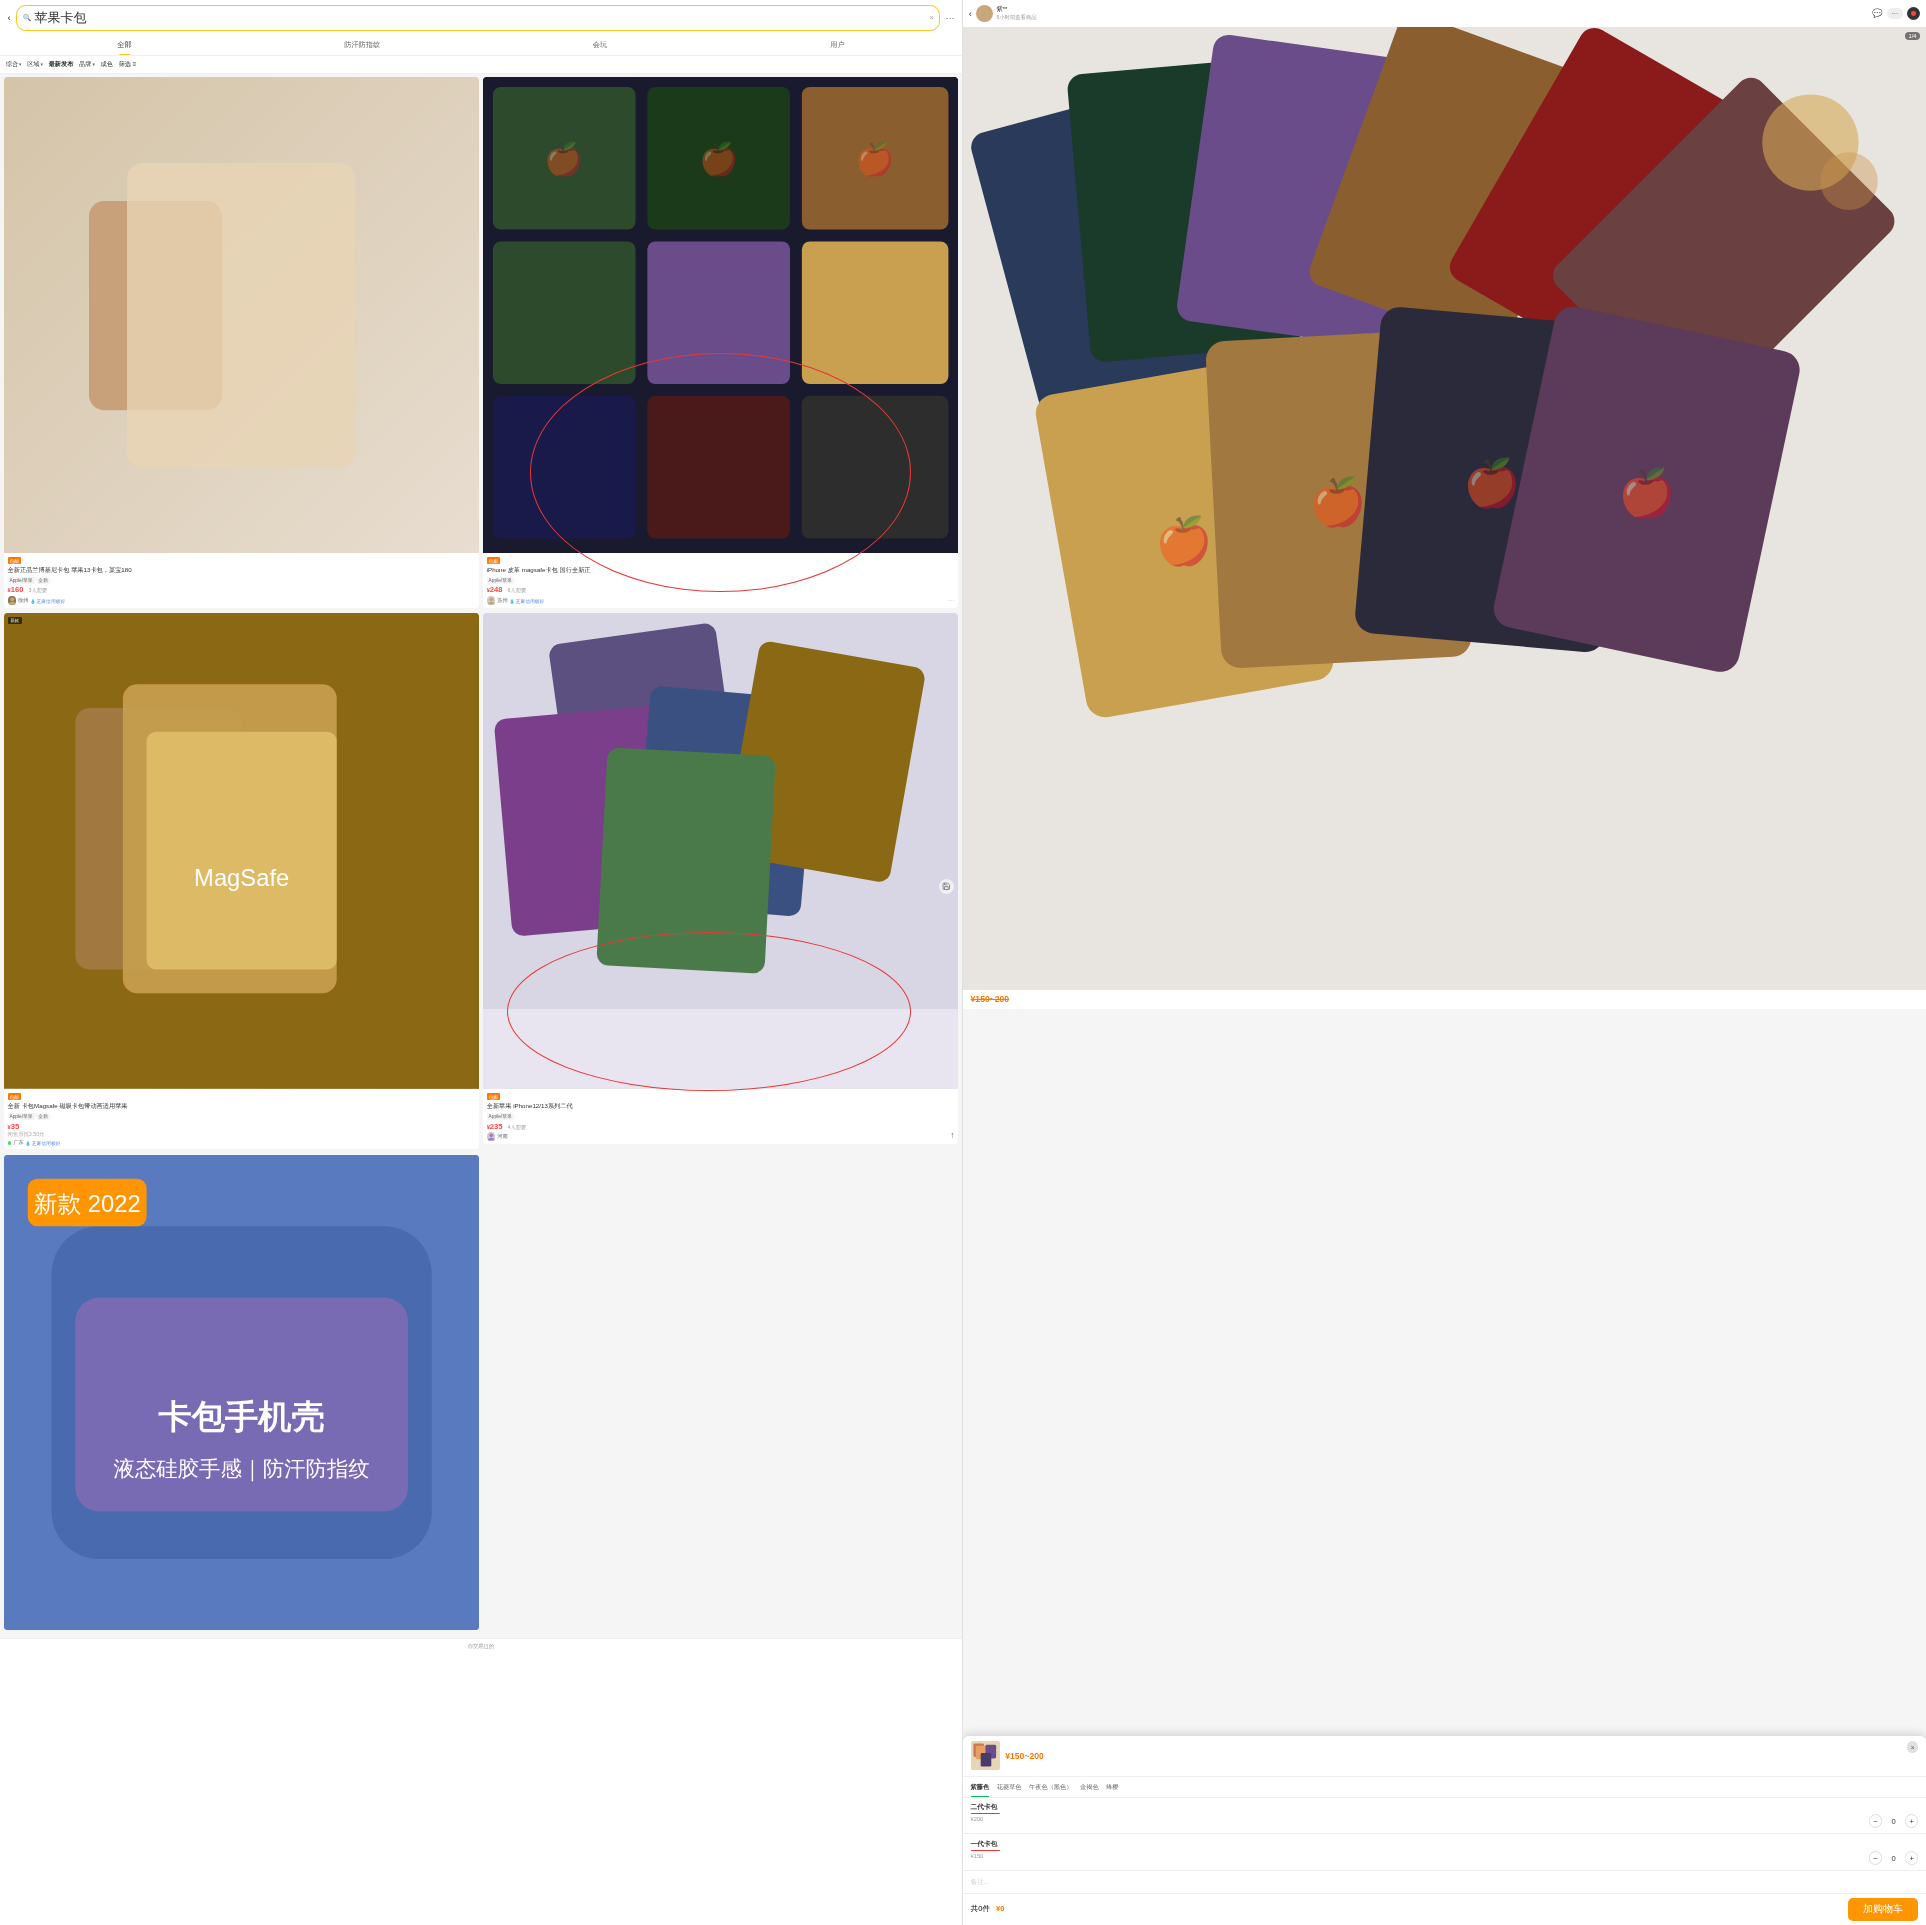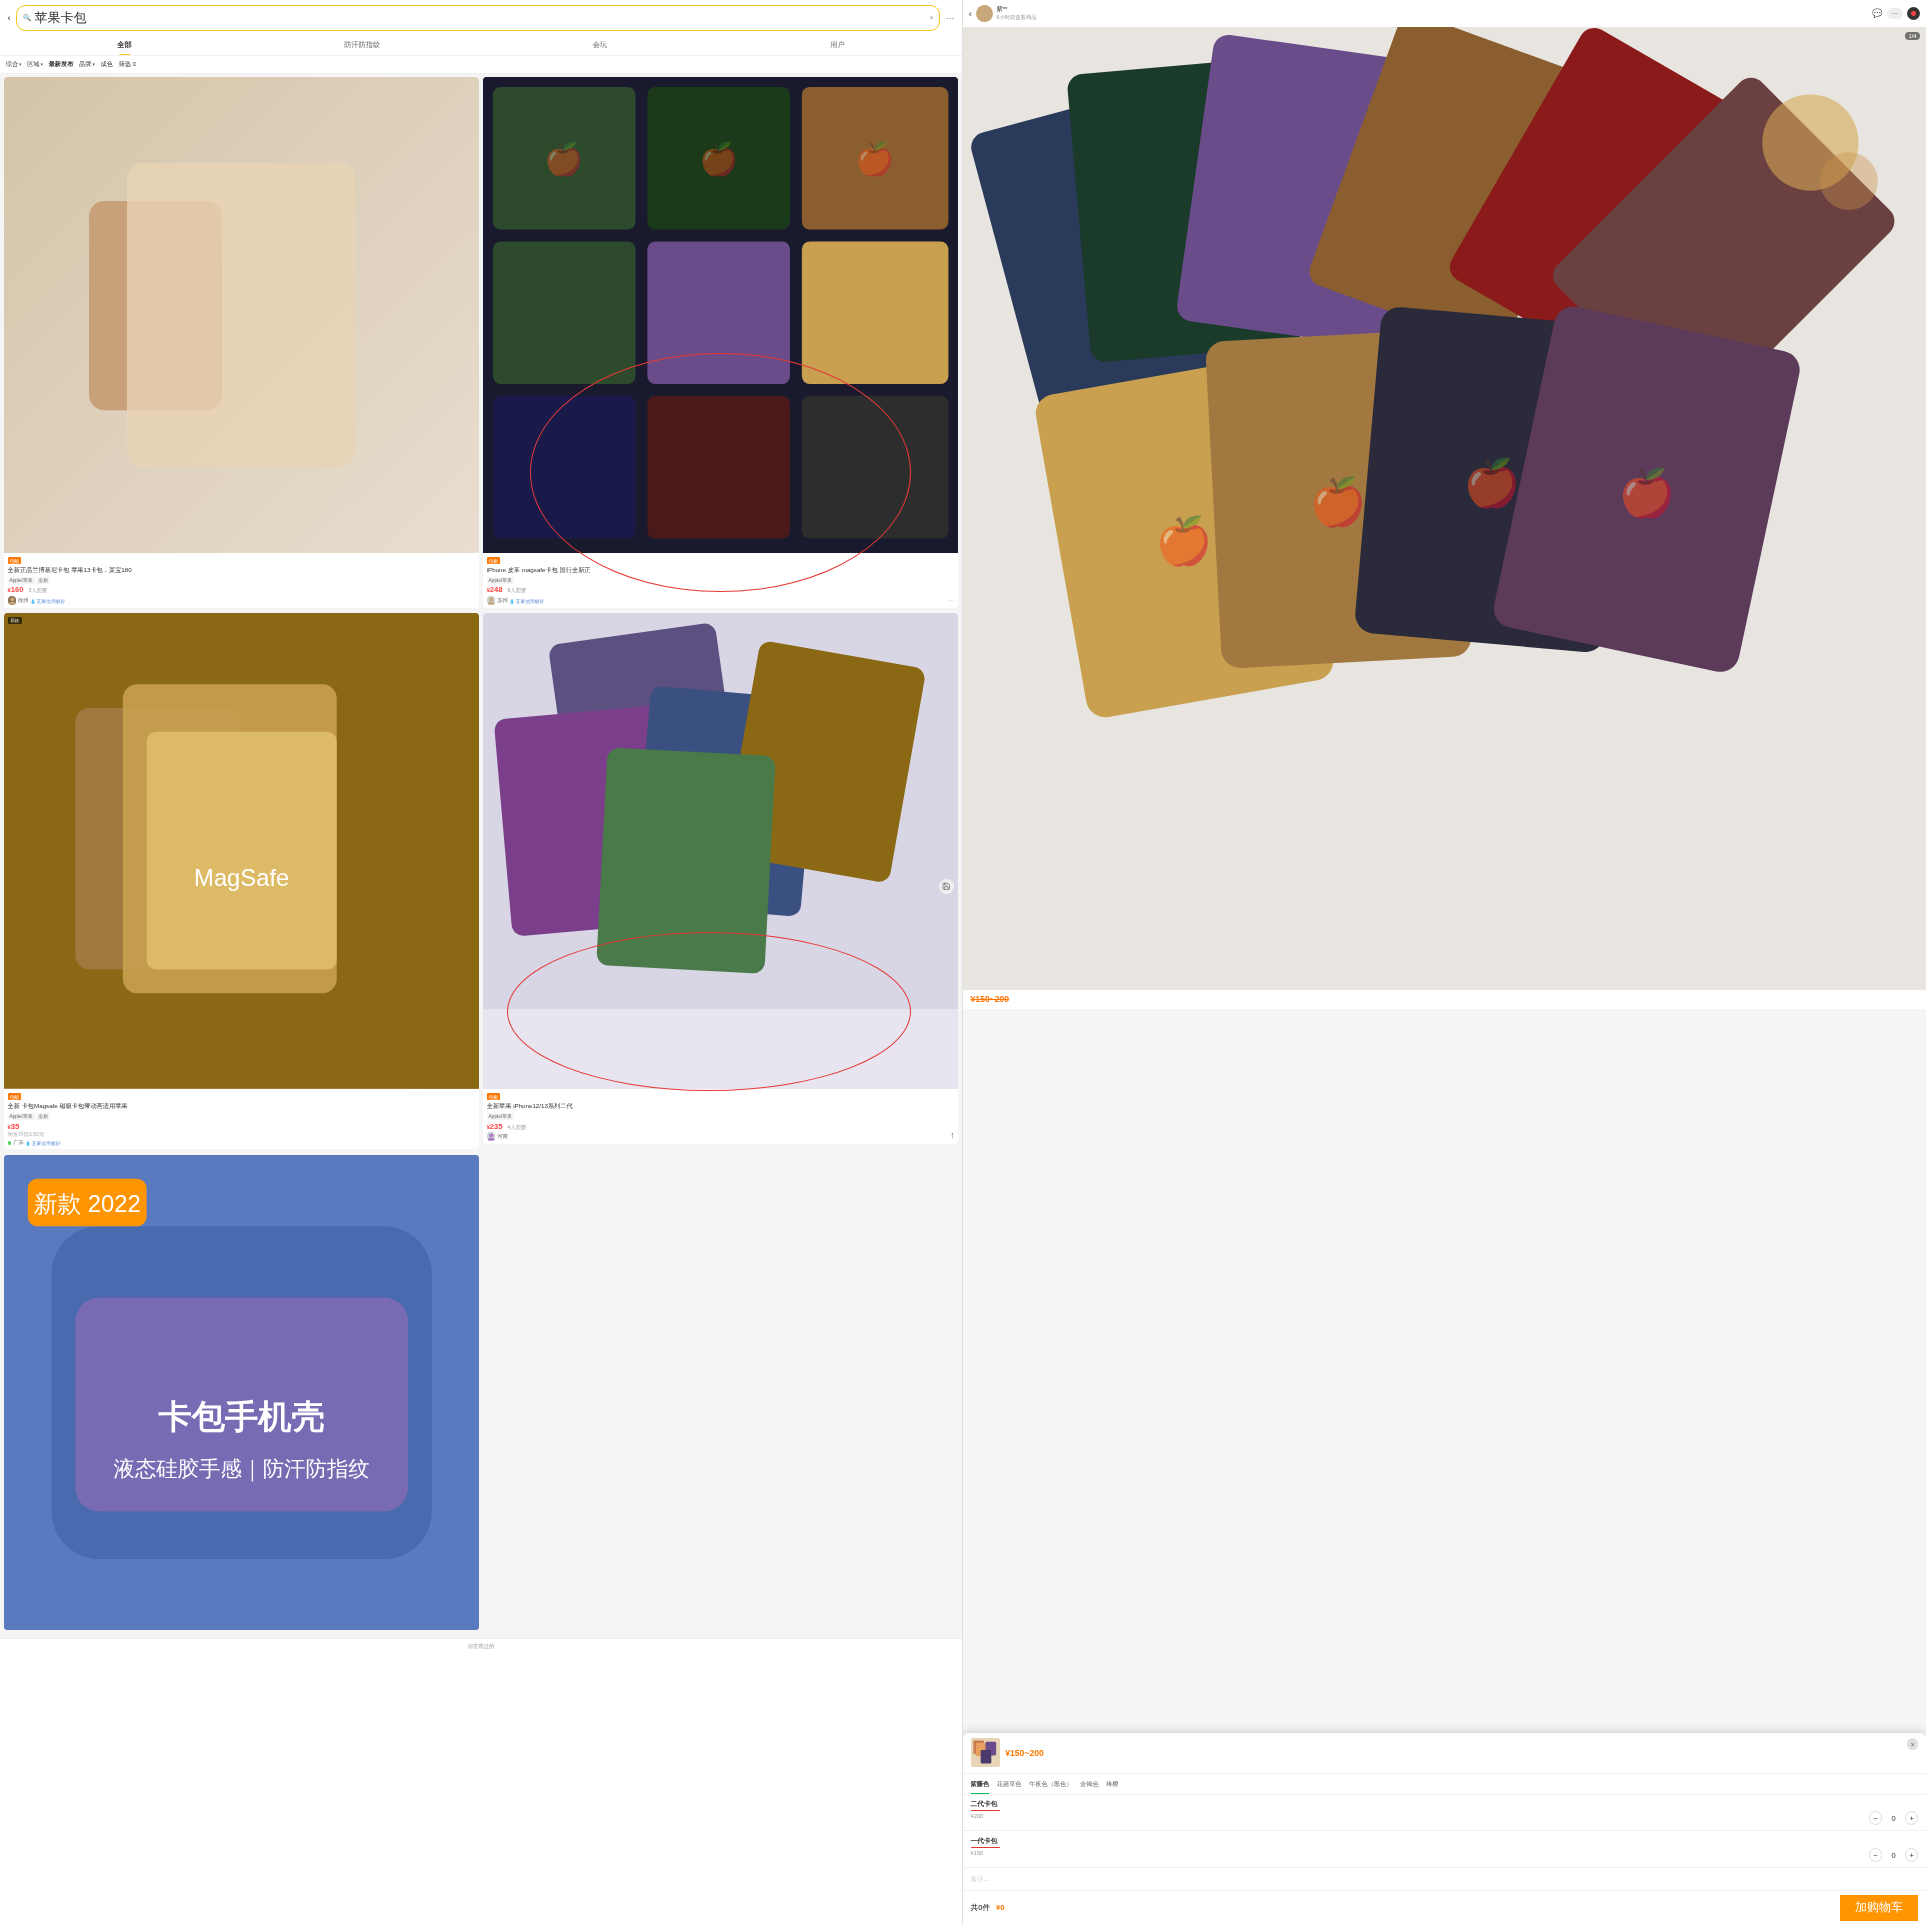--- a/index.html
+++ b/index.html
@@ -11,21 +11,21 @@
     .search-bar { display: flex; align-items: center; padding: 4.8px 5.7px; background: #fff; gap: 3.8px; }
     .back-btn { font-size: 9.6px; color: #333; cursor: pointer; padding: 1.9px; }
     .search-input-wrapper { flex: 1; display: flex; align-items: center; border: 1px solid #f5c518; border-radius: 9.6px; padding: 2.9px 5.7px; gap: 2.9px; background: #fff; }
     .search-icon { color: #999; font-size: 6.7px; }
     .search-text { flex: 1; font-size: 13px; color: #333; }
     .clear-icon { color: #999; font-size: 6.7px; cursor: pointer; }
     .more-btn { font-size: 8.6px; color: #666; cursor: pointer; padding: 1.9px; }
 
     .tabs { display: flex; padding: 0 5.7px; border-bottom: 0.5px solid #f0f0f0; background: #fff; }
     .tab { flex: 1; text-align: center; padding: 4.8px 0; font-size: 7.2px; color: #666; cursor: pointer; position: relative; }
-    .tab.active { color: #333; font-weight: bold; }
+    .tab.active { color: #333; font-weight: normal; }
     .tab.active::after { content: ''; position: absolute; bottom: 0; left: 50%; transform: translateX(-50%); width: 11.5px; height: 1px; background: #f5c518; border-radius: 0.5px; }
 
     .filters { display: flex; align-items: center; padding: 3.8px 5.7px; gap: 5.7px; background: #fff; border-bottom: 0.5px solid #f0f0f0; flex-wrap: wrap; }
     .filter-item { display: flex; align-items: center; gap: 1px; font-size: 6.2px; color: #333; cursor: pointer; }
     .filter-item.active { font-weight: bold; }
     .filter-arrow { font-size: 4.8px; color: #666; }
     .product-info { padding: 2.9px 3.8px; }
     .product-badge { display: inline-block; font-size: 4.8px; color: #fff; background: #ff7700; border-radius: 1px; padding: 0.5px 1.9px; margin-bottom: 1.9px; }
     .product-title { font-size: 6.2px; color: #333; line-height: 1.4; margin-bottom: 1.9px; }
     .product-tags { display: flex; gap: 1.9px; margin-bottom: 1.9px; flex-wrap: wrap; }
@@ -76,21 +76,21 @@
     .sku-underline { height: 1px; width: 29px; background: #e53935; border-radius: 0.5px; margin-bottom: 1.9px; }
     .sku-qty { display: flex; align-items: center; justify-content: flex-end; gap: 5.7px; margin-top: -11.5px; }
     .qty-btn { width: 13.4px; height: 13.4px; border-radius: 50%; border: 0.5px solid #ddd; display: flex; align-items: center; justify-content: center; font-size: 7.6px; color: #333; cursor: pointer; background: #fff; }
     .qty-num { font-size: 7.6px; color: #333; min-width: 11.5px; text-align: center; }
 
     .note-area { padding: 5.7px 7.6px; border-bottom: 0.5px solid #f0f0f0; }
     .note-placeholder { font-size: 6.7px; color: #ccc; }
 
     .popup-footer { display: flex; align-items: center; justify-content: space-between; padding: 3.8px 7.6px; }
 
-    .add-cart-btn { background: #ff9500; color: #fff; border: none; border-radius: 0; padding: 4.8px 15.3px; font-size: 12px; cursor: pointer; }
+    .add-cart-btn { background: #ff9500; color: #fff; border: none; border-radius: 5px; padding: 4.8px 15.3px; font-size: 10px; cursor: pointer; }
 
     
     .zhihu-watermark { position: absolute; bottom: 0; right: 0; background: #e53935; color: #fff; font-size: 6.2px; padding: 2.9px 5.7px; border-radius: 3.8px 0 0 0; }
 
     
     .left-scroll { flex: 1; overflow-y: auto; }
     .product-left-item { background: #fff; border-radius: 3.8px; overflow: hidden; margin-bottom: 3.8px; }
 
     .left-product-img { width: 100%; aspect-ratio: 1; }
     .right-product-img { width: 100%; aspect-ratio: 1; border-radius: 2.9px 2.9px 0 0; overflow: hidden; }

